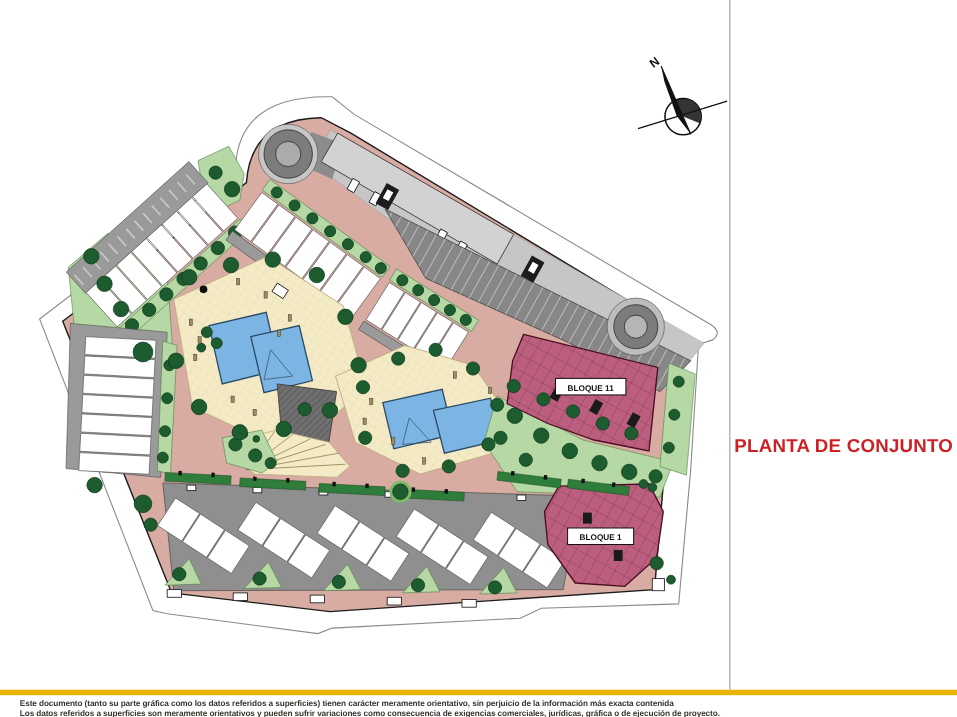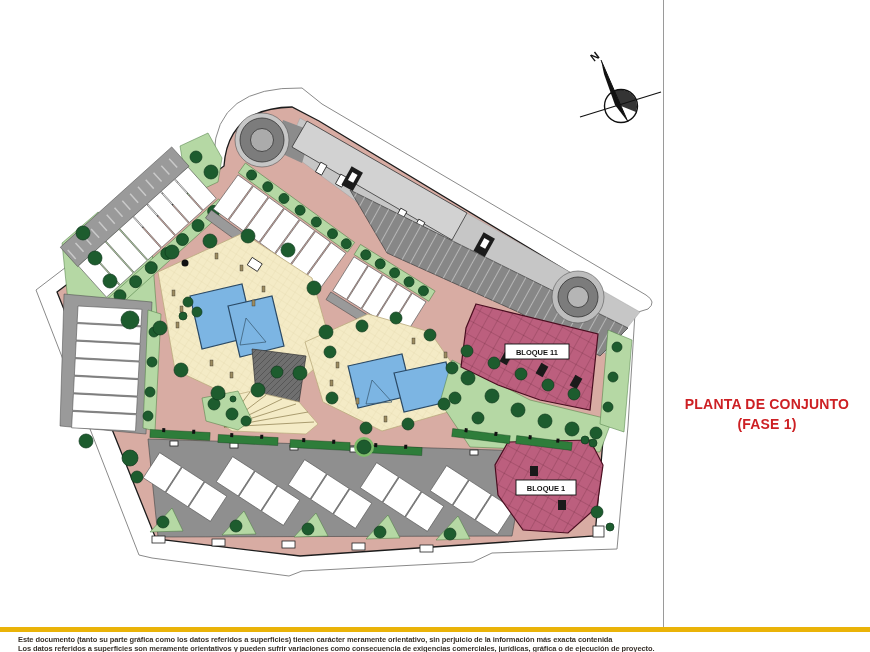--- a/index.html
+++ b/index.html
@@ -8,21 +8,21 @@
     --green-hedge:#2e7d3a; --cream:#f4ebc6; --pool-blue:#7cb5e3;
     --maroon:#bc5f7e; --ink:#1a1a1a; --disc:#3a332c;
   }
   html,body{margin:0;padding:0;}
   body{font-family:"Liberation Sans","DejaVu Sans",sans-serif;background:#ffffff;}
   .canvas{position:relative;width:870px;height:652px;background:#fff;overflow:hidden;}
   .plan-wrap{position:absolute;left:0;top:0;width:663px;height:627px;}
   .v-divider{position:absolute;left:663px;top:0;width:0;height:627px;border-left:1px solid #9a9a9a;}
   .right-panel{position:absolute;left:664px;top:0;width:206px;height:627px;}
   .plan-title{position:absolute;top:394px;left:0;width:100%;text-align:center;
-    color:var(--title-red);font-weight:bold;font-size:14px;line-height:1.45;letter-spacing:.2px;}
+    color:var(--title-red);font-weight:bold;font-size:17px;line-height:1.45;letter-spacing:.2px;}
   .bottom-bar{position:absolute;left:0;top:627px;width:870px;height:25px;border-top:5px solid #eab308;}
   .disclaimer{position:absolute;left:18px;top:3px;right:4px;color:var(--disc);
     font-weight:bold;font-size:7.5px;line-height:9px;letter-spacing:-0.1px;white-space:nowrap;}
   svg .tree{fill:var(--green-tree);stroke:#0e3a1c;stroke-width:.7;}
   svg .greenp{fill:var(--green-light);stroke:#49793f;stroke-width:.5;}
   svg .unit{fill:#ffffff;stroke:#555;stroke-width:.6;}
   svg .lbl{font:bold 7.5px "Liberation Sans",sans-serif;fill:#111;text-anchor:middle;}
   svg .lblbox{fill:#fff;stroke:#111;stroke-width:.9;}
   svg .lounger{fill:#9c8c60;stroke:#222;stroke-width:.35;}
   svg .gate{fill:#fff;stroke:#222;stroke-width:.8;}
@@ -407,21 +407,20 @@
       <text x="594" y="62" transform="rotate(-38 594 62)" font-size="11" font-weight="bold" fill="#111">N</text>
     </g>
   </svg>
   </div>
 
   <div class="v-divider"></div>
 
   <div class="right-panel">
     <div class="plan-title">
       <div>PLANTA DE CONJUNTO</div>
-      <div>(FASE 1)</div>
     </div>
   </div>
 
   <div class="bottom-bar">
     <div class="disclaimer">
       <div>Este documento (tanto su parte gráfica como los datos referidos a superficies) tienen carácter meramente orientativo, sin perjuicio de la información más exacta contenida</div>
       <div>Los datos referidos a superficies son meramente orientativos y pueden sufrir variaciones como consecuencia de exigencias comerciales, jurídicas, gráfica o de ejecución de proyecto.</div>
     </div>
   </div>
 

